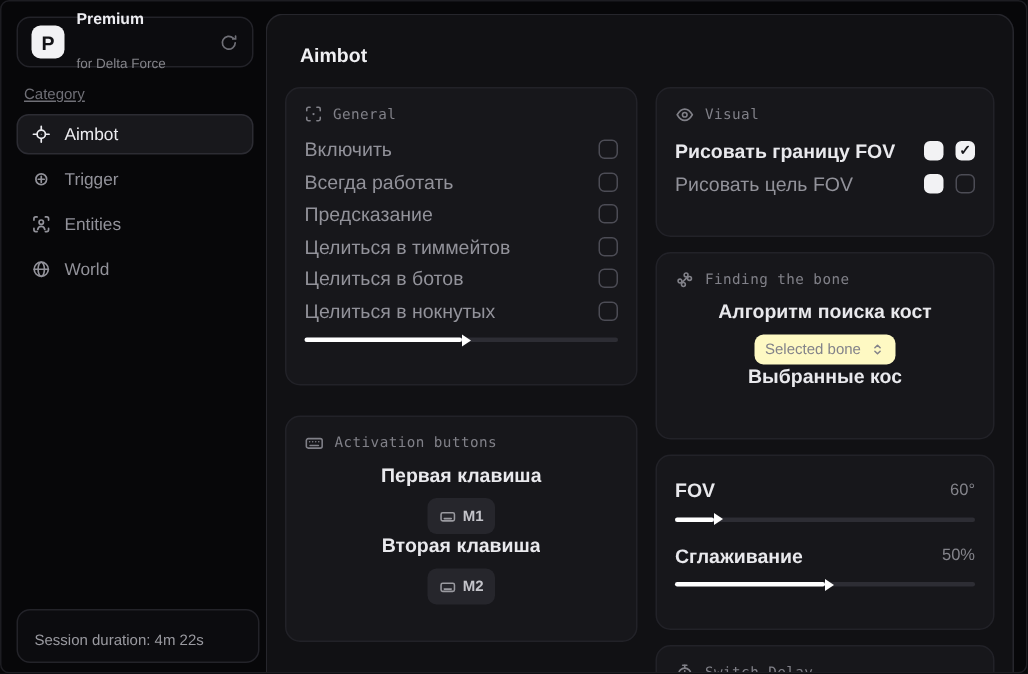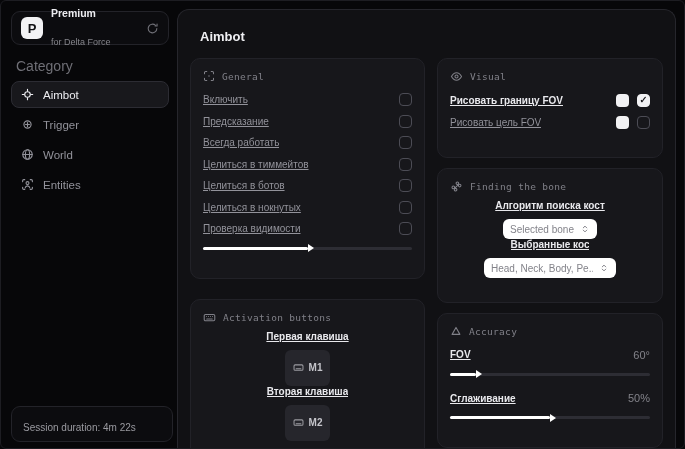--- a/index.html
+++ b/index.html
@@ -14,21 +14,21 @@
   
   .sidebar { flex:0 0 176px; width:176px; position:relative; padding:10px 8px 0 10px; }
   .brand { display:flex; align-items:center; gap:8px; height:34px; padding:5px 9px;
            border:1px solid #232329; border-radius:9px; background:#0c0c0f; }
   .logo { width:22px; height:22px; border-radius:6px; background:#f2f2f4; color:#131316;
           font-weight:bold; font-size:13px; display:flex; align-items:center; justify-content:center; flex-shrink:0; }
   .brand-text { line-height:1.1; }
   .brand-title { font-size:10.5px; font-weight:bold; color:#ececf0; }
   .brand-sub { font-size:9px; color:#84848a; margin-top:18px; }
   .sync { margin-left:auto; color:#6f6f76; display:flex; cursor:pointer; }
-  .cat-label { font-size:14px; color:#6f6f76; margin:13px 0 7px 5px; }
+  .cat-label { font-size:10px; color:#6f6f76; margin:13px 0 7px 5px;text-decoration:underline; }
   .nav-item { display:flex; align-items:center; gap:9px; height:27px; padding:0 9px; margin-bottom:3px;
               border:1px solid transparent; border-radius:8px; color:#92929a; font-size:11.5px; cursor:pointer; }
   .nav-item.active { background:#18181c; border-color:#2c2c33; color:#ececf0; }
   .nav-icon { display:flex; flex-shrink:0; }
   .session { position:absolute; left:10px; right:4px; bottom:6px; height:36px;
              border:1px solid #232329; border-radius:9px; background:#0c0c0f;
              display:flex; align-items:flex-end; padding:0 11px 8px; font-size:10px; color:#9a9aa0;margin-top:24px; }
 
   
   .content { flex:1; margin:8px 8px 0 0; background:#111114; border:1px solid #26262c; border-bottom:none;
@@ -39,41 +39,41 @@
   .col-left { width:235px; flex:0 0 235px; gap:20px; }
   .col-right { flex:1; gap:10px; }
 
   .panel { background:#17171b; border:1px solid #222228; border-radius:10px; padding:9px 12px 24px; }
   .panel-header { display:flex; align-items:center; gap:7px; margin:2px 0 7px;
                   font-family:"DejaVu Sans Mono",monospace; font-size:9.5px; letter-spacing:.3px; color:#808088; }
   .panel-header .ph-icon { display:flex; color:#808088; }
 
   .row { display:flex; align-items:center; justify-content:space-between; min-height:21.5px; gap:8px; }
   .row-tall { min-height:25px;flex-direction:column; }
-  .lbl { font-size:10px; color:#92929a; white-space:nowrap; overflow:hidden;text-decoration:underline; }
+  .lbl { font-size:13px; color:#92929a; white-space:nowrap; overflow:hidden; }
   .bright { color:#e9e9ed; font-weight:bold; }
   .val { font-size:11px; color:#83838a; white-space:nowrap; flex-shrink:0; }
   .row-controls { display:flex; align-items:center; gap:8px; flex-shrink:0; }
 
   .checkbox { width:13px; height:13px; border:1.5px solid #4c4c55; border-radius:4px; cursor:pointer; position:relative; flex-shrink:0; }
   .checkbox.checked { background:#f2f2f4; border-color:#f2f2f4; }
   .checkbox.checked::after { content:"✓"; position:absolute; top:-1.5px; left:1.5px; color:#17171b; font-size:9.5px; font-weight:bold; }
   .swatch { width:13px; height:13px; border-radius:4px; background:#f2f2f4; cursor:pointer; flex-shrink:0; }
 
   .slider { position:relative; height:3px; border-radius:2px; background:#2d2d34; margin:7px 0 4px; cursor:pointer; }
   .slider-fill { position:relative; height:100%; border-radius:2px; background:#ffffff; }
   .thumb { position:absolute; right:-6px; top:50%; transform:translateY(-50%); width:0; height:0;
            border-left:6px solid #ffffff; border-top:4px solid transparent; border-bottom:4px solid transparent; }
 
-  .key-pill { display:flex; align-items:center; gap:5px; height:36px; padding:0 8px; border-radius:6px;
+  .key-pill { display:flex; align-items:center; gap:5px; height:24px; padding:0 8px; border-radius:6px;
               background:#26262c; color:#c4c4ca; font-size:10px; font-weight:bold; cursor:pointer; flex-shrink:0; }
   .key-pill .ki { display:flex; color:#9a9aa0; }
 
   .select-pill { display:flex; align-items:center; gap:6px; height:20px; padding:0 7px; border-radius:6px;
-                 background:#ffffff; color:#83838a; font-size:10px; cursor:pointer; flex-shrink:0; max-width:132px; }
+                 background:#fef9c3; color:#83838a; font-size:10px; cursor:pointer; flex-shrink:0; max-width:132px; }
   .select-text { white-space:nowrap; overflow:hidden; }
   .select-pill .ui { display:flex; flex-shrink:0; color:#83838a; }
 
   .sl-group { margin-top:3px; }
   .sl-gap { margin-top:12px; }
   svg { display:block; }
 </style>
 </head>
 <body>
 
@@ -108,44 +108,44 @@
         <span>Aimbot</span>
       </div>
       <div class="nav-item">
         <span class="nav-icon">
           <svg width="13" height="13" viewBox="0 0 16 16" fill="none" stroke="currentColor" stroke-width="1.4" stroke-linecap="round">
             <circle cx="8" cy="8" r="4.4"></circle>
               <path d="M8 5.6v4.8M5.6 8h4.8"></path>
           </svg>
         </span>
         <span>Trigger</span>
-      </div>
-      <div class="nav-item">
-        <span class="nav-icon">
-          <svg width="13" height="13" viewBox="0 0 16 16" fill="none" stroke="currentColor" stroke-width="1.4" stroke-linecap="round">
-            <circle cx="8" cy="8" r="5.8"></circle>
-              <path d="M2.2 8h11.6"></path>
-              <ellipse cx="8" cy="8" rx="2.6" ry="5.8"></ellipse>
-          </svg>
-        </span>
-        <span>World</span>
       </div>
       <div class="nav-item">
         <span class="nav-icon">
           <svg width="13" height="13" viewBox="0 0 16 16" fill="none" stroke="currentColor" stroke-width="1.4" stroke-linecap="round">
             <path d="M2 4.6V3.4C2 2.6 2.6 2 3.4 2h1.2"></path>
               <path d="M11.4 2h1.2c.8 0 1.4.6 1.4 1.4v1.2"></path>
             <path d="M14 11.4v1.2c0 .8-.6 1.4-1.4 1.4h-1.2"></path>
               <path d="M4.6 14H3.4C2.6 14 2 13.4 2 12.6v-1.2"></path>
             <circle cx="8" cy="6.3" r="1.8"></circle>
               <path d="M5.1 12.3c.3-1.6 1.5-2.6 2.9-2.6s2.6 1 2.9 2.6"></path>
           </svg>
         </span>
         <span>Entities</span>
       </div>
+      <div class="nav-item">
+        <span class="nav-icon">
+          <svg width="13" height="13" viewBox="0 0 16 16" fill="none" stroke="currentColor" stroke-width="1.4" stroke-linecap="round">
+            <circle cx="8" cy="8" r="5.8"></circle>
+              <path d="M2.2 8h11.6"></path>
+              <ellipse cx="8" cy="8" rx="2.6" ry="5.8"></ellipse>
+          </svg>
+        </span>
+        <span>World</span>
+      </div>
     </nav>
 
     <div class="session">
       <span>Session duration: 4m 22s</span>
     </div>
   </aside>
 
   <main class="content">
     <div class="page-title">Aimbot</div>
 
@@ -165,41 +165,37 @@
               </svg>
             </span>
             <span>General</span>
           </div>
 
           <div class="row">
             <span class="lbl">Включить</span>
             <span class="checkbox"></span>
           </div>
           <div class="row">
+            <span class="lbl">Всегда работать</span>
+            <span class="checkbox"></span>
+          </div>
+          <div class="row">
             <span class="lbl">Предсказание</span>
             <span class="checkbox"></span>
           </div>
           <div class="row">
-            <span class="lbl">Всегда работать</span>
-            <span class="checkbox"></span>
-          </div>
-          <div class="row">
             <span class="lbl">Целиться в тиммейтов</span>
             <span class="checkbox"></span>
           </div>
           <div class="row">
             <span class="lbl">Целиться в ботов</span>
             <span class="checkbox"></span>
           </div>
           <div class="row">
             <span class="lbl">Целиться в нокнутых</span>
-            <span class="checkbox"></span>
-          </div>
-          <div class="row">
-            <span class="lbl">Проверка видимости</span>
             <span class="checkbox"></span>
           </div>
 
           <div class="sl-group">
             <div class="slider">
               <div class="slider-fill" style="width: 50%;">
                   <span class="thumb"></span>
                 </div>
             </div>
           </div>
@@ -294,41 +290,24 @@
               <span class="ui">
                 <svg width="10" height="10" viewBox="0 0 16 16" fill="none" stroke="currentColor" stroke-width="1.6" stroke-linecap="round" stroke-linejoin="round">
                   <path d="M5.2 6.2 8 3.4l2.8 2.8"></path>
                     <path d="M5.2 9.8 8 12.6l2.8-2.8"></path>
                 </svg>
               </span>
             </span>
           </div>
           <div class="row row-tall">
             <span class="lbl bright">Выбранные кос</span>
-            <span class="select-pill">
-              <span class="select-text">Head, Neck, Body, Pe..</span>
-              <span class="ui">
-                <svg width="10" height="10" viewBox="0 0 16 16" fill="none" stroke="currentColor" stroke-width="1.6" stroke-linecap="round" stroke-linejoin="round">
-                  <path d="M5.2 6.2 8 3.4l2.8 2.8"></path>
-                    <path d="M5.2 9.8 8 12.6l2.8-2.8"></path>
-                </svg>
-              </span>
-            </span>
-          </div>
-        </section>
-
-        <section class="panel">
-          <div class="panel-header">
-            <span class="ph-icon">
-              <svg width="12" height="12" viewBox="0 0 16 16" fill="none" stroke="currentColor" stroke-width="1.4" stroke-linecap="round" stroke-linejoin="round">
-                <path d="M8 3.2 13.2 12.5H2.8Z"></path>
-              </svg>
-            </span>
-            <span>Accuracy</span>
-          </div>
+          </div>
+        </section>
+
+        <section class="panel">
 
           <div class="sl-group">
             <div class="row">
               <span class="lbl bright">FOV</span>
               <span class="val">60°</span>
             </div>
             <div class="slider">
               <div class="slider-fill" style="width: 13%;">
                   <span class="thumb"></span>
                 </div>

